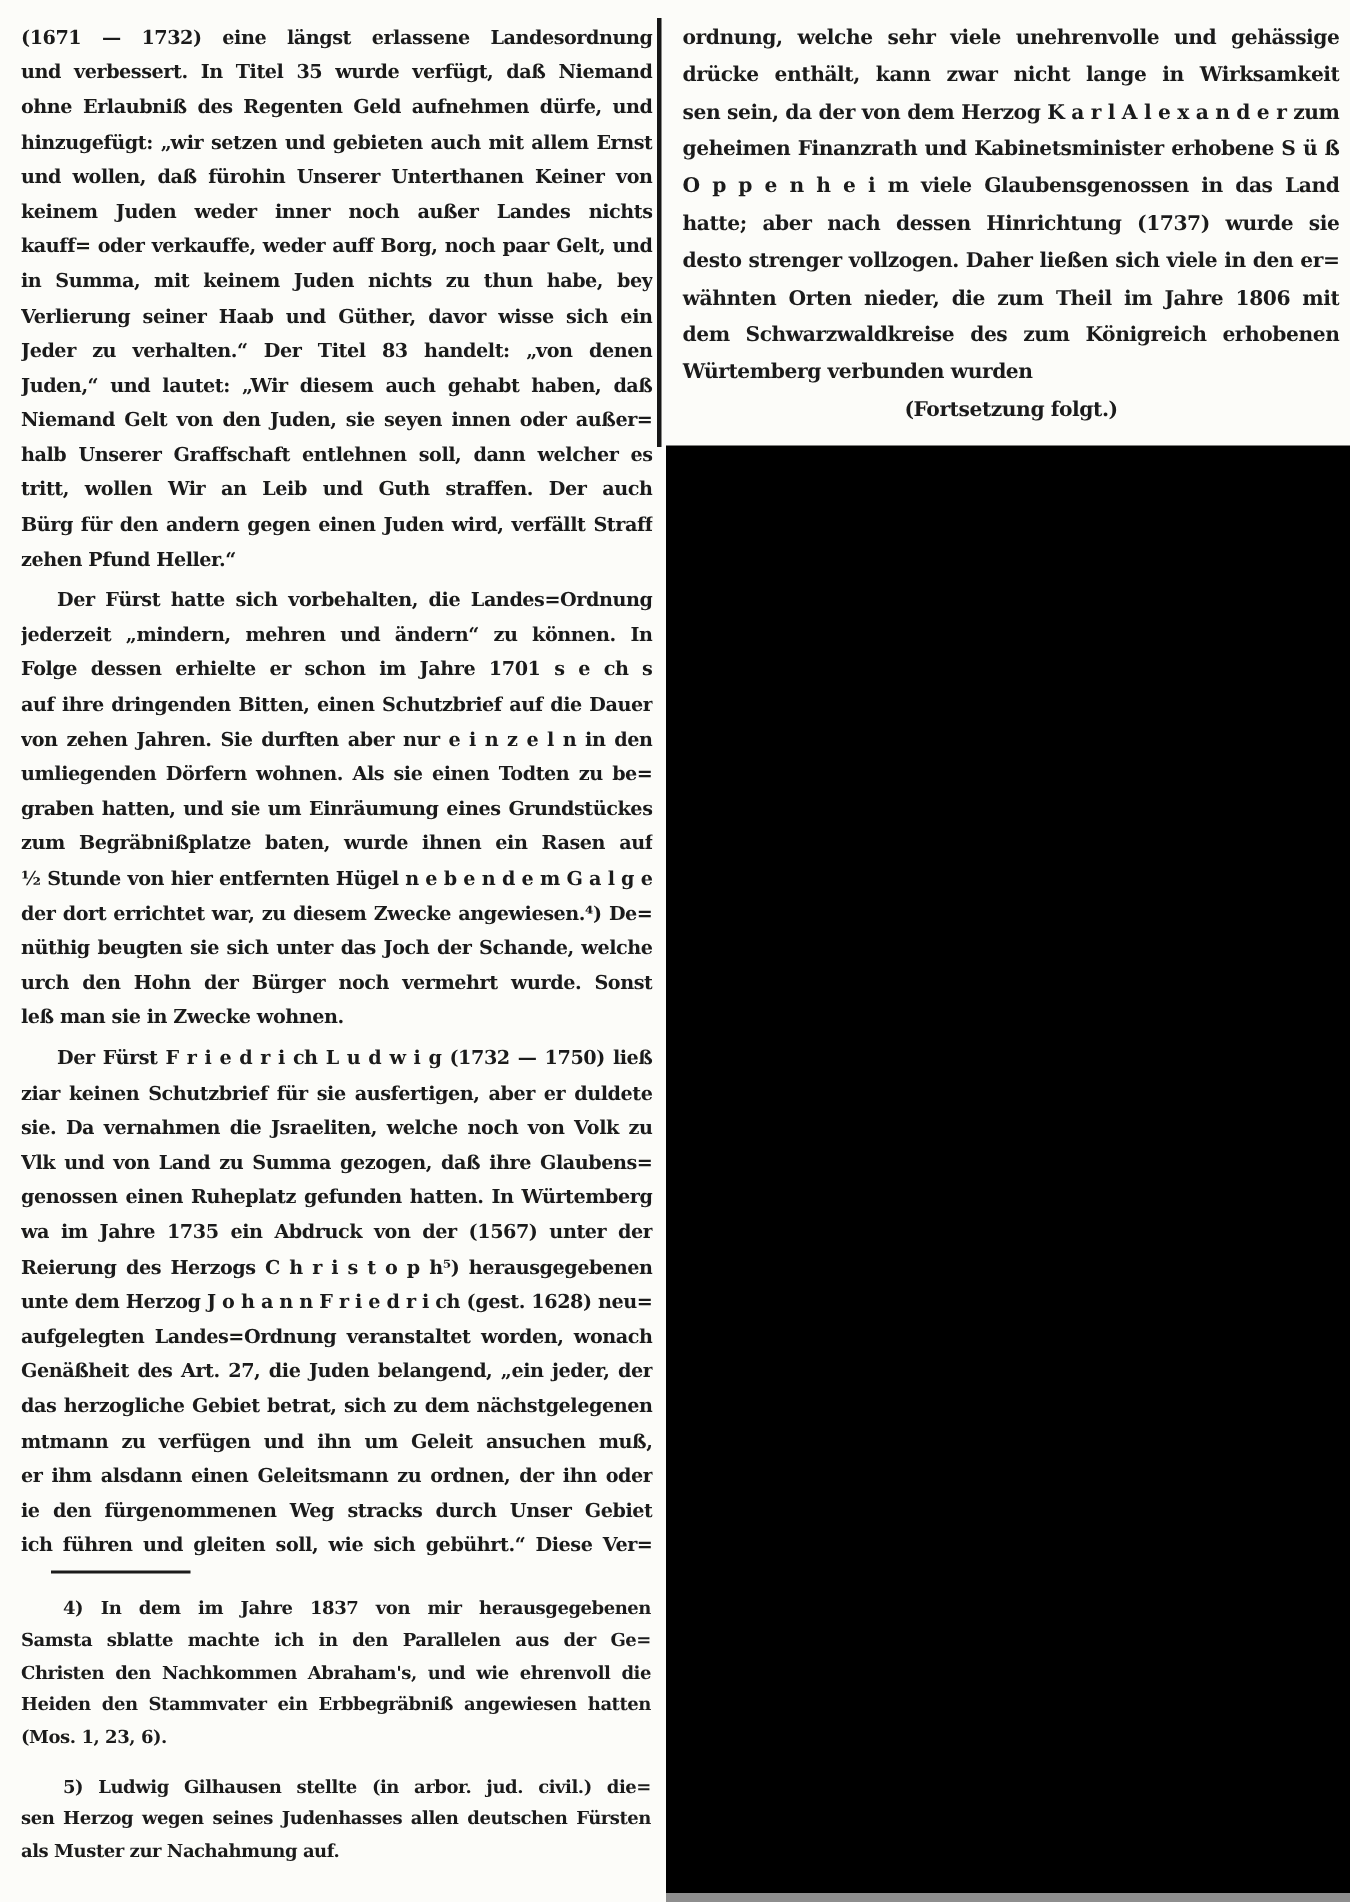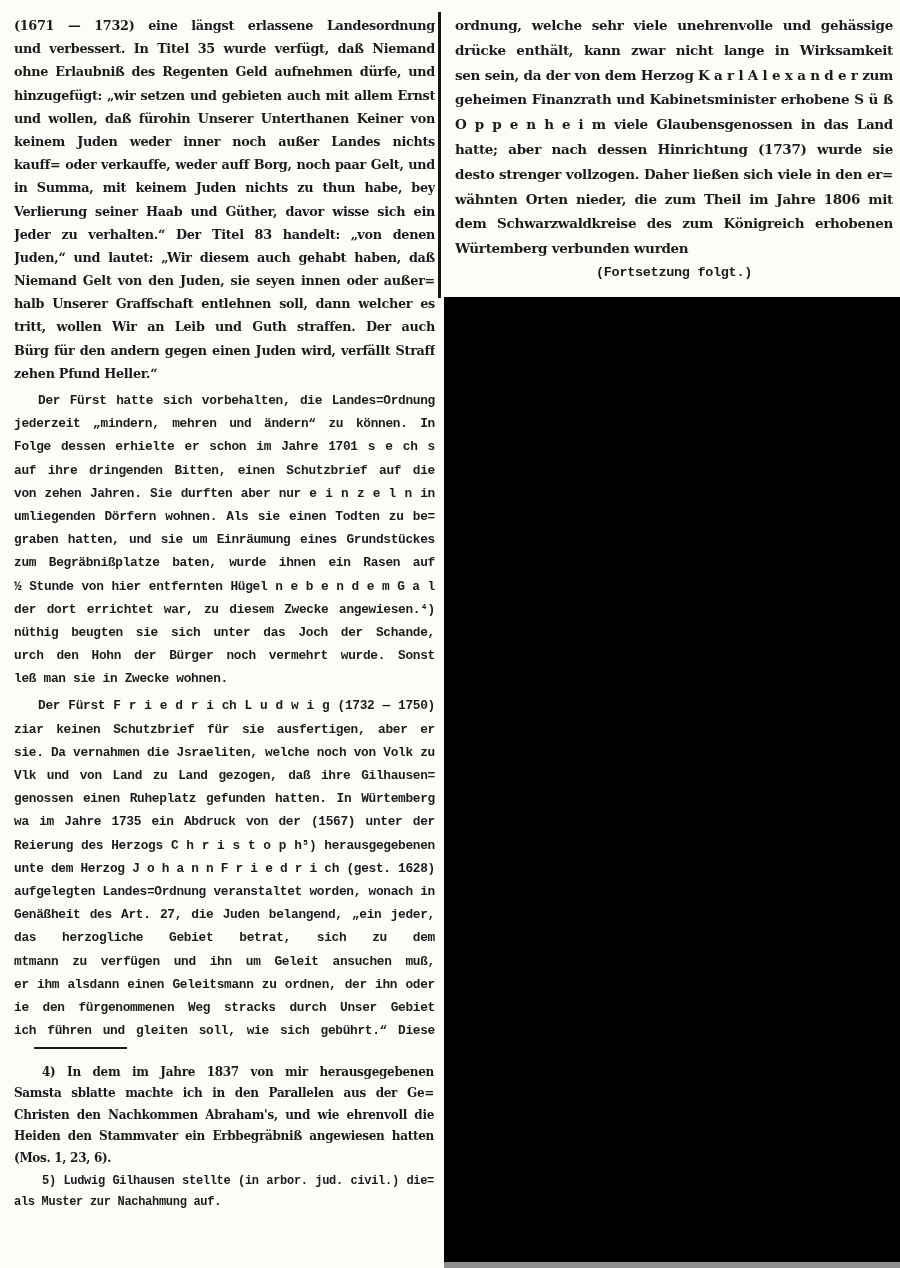--- a/index.html
+++ b/index.html
@@ -7,21 +7,21 @@
     position: relative;
     width: 900px;
     height: 1268px;
     background: #fcfcf9;
     overflow: hidden;
     font-family: "DejaVu Serif", "Liberation Serif", serif;
     font-weight: bold;
     color: #1b1b1b;
   }
   .para { margin: 0; }
-  .para + .para { margin-top: 4px; font-family: Liberation Mono, monospace; }
+  .para + .para { margin-top: 4px; }
   .line {
     text-align: justify;
     text-align-last: justify;
     overflow: hidden;
     white-space: normal;
   }
   .line.first { text-indent: 24px; }
   .line.last-left { text-align-last: left; }
   .line.last-center { text-align-last: center; }
   .line.last-justify { text-align-last: justify; }
@@ -41,21 +41,21 @@
     background: #1b1b1b;
   }
   .footnotes {
     position: absolute;
     left: 14px; top: 1062px; width: 420px;
     font-size: 12px;
     letter-spacing: -0.3px;
   }
   .footnotes .line { height: 21.4px; line-height: 21.4px; }
   .footnotes .line.first { text-indent: 28px; }
-  .footnotes .para + .para { margin-top: 2px; }
+  .footnotes .para + .para { margin-top: 12px; }
 
   .col-divider {
     position: absolute;
     left: 438px; top: 12px;
     width: 3px; height: 286px;
     background: #161616;
   }
 
   .col-right {
     position: absolute;
@@ -114,21 +114,21 @@
         <div class="line">½ Stunde von hier entfernten Hügel n e b e n d e m G a l g e n,</div>
         <div class="line">der dort errichtet war, zu diesem Zwecke angewiesen.⁴)  De=</div>
         <div class="line">nüthig beugten sie sich unter das Joch der Schande, welche</div>
         <div class="line">urch den Hohn der Bürger noch vermehrt wurde.  Sonst</div>
         <div class="line last-left">leß man sie in Zwecke wohnen.</div>
       </div>
       <div class="para">
         <div class="line first">Der Fürst F r i e d r i ch L u d w i g (1732 — 1750) ließ</div>
         <div class="line">ziar keinen Schutzbrief für sie ausfertigen, aber er duldete</div>
         <div class="line">sie. Da vernahmen die Jsraeliten, welche noch von Volk zu</div>
-        <div class="line">Vlk und von Land zu Land gezogen, daß ihre Gilhausen=</div>
+        <div class="line">Vlk und von Land zu Summa gezogen, daß ihre Glaubens=</div>
         <div class="line">genossen einen Ruheplatz gefunden hatten.  In Würtemberg</div>
         <div class="line">wa im Jahre 1735 ein Abdruck von der (1567) unter der</div>
         <div class="line">Reierung des Herzogs C h r i s t o p h⁵) herausgegebenen und</div>
         <div class="line">unte dem Herzog J o h a n n F r i e d r i ch (gest. 1628) neu=</div>
         <div class="line">aufgelegten Landes=Ordnung veranstaltet worden, wonach in</div>
         <div class="line">Genäßheit des Art. 27, die Juden belangend, „ein jeder, der</div>
         <div class="line">das herzogliche Gebiet betrat, sich zu dem nächstgelegenen</div>
         <div class="line">mtmann zu verfügen und ihn um Geleit ansuchen muß,</div>
         <div class="line">er ihm alsdann einen Geleitsmann zu ordnen, der ihn oder</div>
         <div class="line">ie den fürgenommenen Weg stracks durch Unser Gebiet sicher=</div>
@@ -141,20 +141,21 @@
   <div class="footnotes">
       <div class="para">
         <div class="line first">4) In dem im Jahre 1837 von mir herausgegebenen</div>
         <div class="line">Samsta sblatte machte ich in den Parallelen aus der Ge=</div>
         <div class="line">Christen den Nachkommen Abraham's, und wie ehrenvoll die</div>
         <div class="line">Heiden den Stammvater ein Erbbegräbniß angewiesen hatten</div>
         <div class="line last-left">(Mos. 1, 23, 6).</div>
       </div>
       <div class="para">
         <div class="line first">5) Ludwig Gilhausen stellte (in arbor. jud. civil.) die=</div>
+        <div class="line">sen Herzog wegen seines Judenhasses allen deutschen Fürsten</div>
         <div class="line last-left">als Muster zur Nachahmung auf.</div>
       </div>
     </div>
 
   <div class="col-divider" style="background: rgb(22, 22, 22);"></div>
 
   <div class="col-right">
       <div class="para">
         <div class="line">ordnung, welche sehr viele unehrenvolle und gehässige Aus=</div>
         <div class="line">drücke enthält, kann zwar nicht lange in Wirksamkeit gewe=</div>

